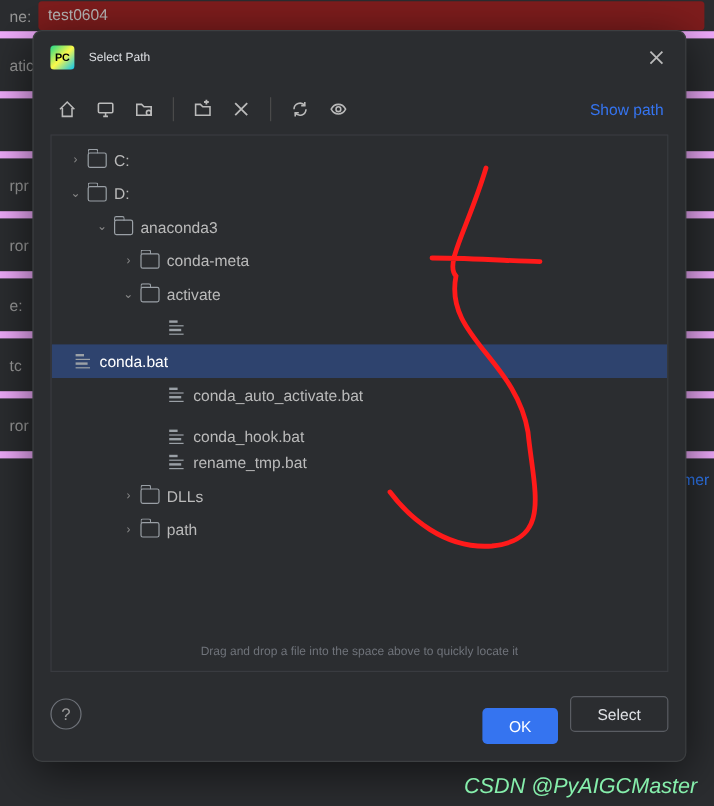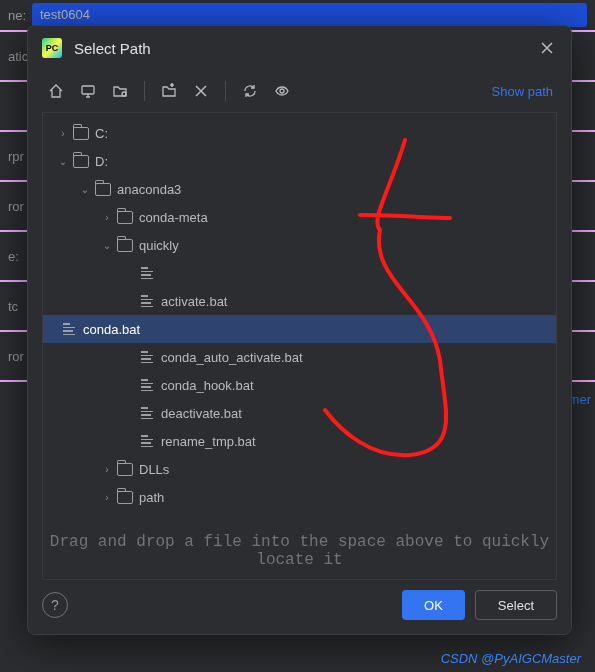--- a/index.html
+++ b/index.html
@@ -1,52 +1,52 @@
 <!DOCTYPE html>
 <html><head>
 <meta charset="utf-8">
 <style>
   * { margin: 0; padding: 0; box-sizing: border-box; font-family: -apple-system, "Segoe UI", Arial, sans-serif; }
   body { background: #2b2d30; color: #bababa; width: 595px; height: 672px; overflow: hidden; position: relative; }
-  .bg-row { display: flex; align-items: center; height: 32px; padding: 0 8px; color: #9a9a9a; font-size: 13px; border-bottom: 2px solid #f0abfc; }
+  .bg-row { display: flex; align-items: center; height: 32px; padding: 0 8px; color: #9a9a9a; font-size: 13px; border-bottom: 6px solid #f0abfc; }
   .bg-label { width: 24px; overflow: hidden; white-space: nowrap; }
-  .bg-field { flex: 1; background: #1d4ed8; height: 24px; line-height: 24px; padding: 0 8px; border-radius: 3px; color: #bababa; }
+  .bg-field { flex: 1; background: #7f1d1d; height: 24px; line-height: 24px; padding: 0 8px; border-radius: 3px; color: #bababa; }
   .bg-right { position: absolute; right: 0; top: 388px; color: #2f7af5; font-size: 13px; padding: 4px; }
   .dialog { position: absolute; left: 27px; top: 25px; width: 545px; height: 610px; background: #2b2d30; border: 1px solid #3c3f41; border-radius: 8px; box-shadow: 0 8px 40px rgba(0,0,0,0.6); display: flex; flex-direction: column; }
   .dlg-header { display: flex; align-items: center; height: 44px; padding: 0 14px; }
   .dlg-logo { width: 20px; height: 20px; background: linear-gradient(135deg,#21d789,#fcf84a,#07c3f2); border-radius: 3px; margin-right: 12px; position: relative; }
   .dlg-logo::after { content:"PC"; position:absolute; inset:0; font-size:9px; font-weight:700; color:#000; display:flex; align-items:center; justify-content:center; }
-  .dlg-title { flex: 1; color: #dfe1e5; font-size: 15px; }
+  .dlg-title { flex: 1; color: #dfe1e5; font-size: 10px; }
   .dlg-close { width: 20px; height: 20px; cursor: pointer; color: #bababa; display:flex; align-items:center; justify-content:center; }
   .toolbar { display: flex; align-items: center; height: 42px; padding: 0 14px; gap: 4px; }
   .tb-btn { width: 28px; height: 28px; display: flex; align-items: center; justify-content: center; color: #bababa; cursor: pointer; border-radius: 4px; }
   .tb-sep { width: 1px; height: 20px; background: #4a4a4a; margin: 0 6px; }
   .tb-spacer { flex: 1; }
   .show-path { color: #3574f0; font-size: 13px; cursor: pointer; padding: 0 4px; }
   .tree-wrap { flex: 1; margin: 0 14px; border: 1px solid #393b40; background: #2b2d30; overflow: hidden; position: relative; display: flex; flex-direction: column; }
   .tree { flex: 1; overflow: auto; padding: 6px 0; position: relative; }
   .tree::-webkit-scrollbar { width: 10px; }
   .tree::-webkit-scrollbar-thumb { background: #4e5157; border-radius: 5px; }
   .node { display: flex; align-items: center; height: 28px; font-size: 13px; color: #bababa; cursor: pointer; white-space: nowrap; }
   .node.selected { background: #2e436e; color: #ffffff; }
   .arrow { width: 16px; text-align: center; color: #888; font-size: 10px; }
   .icon-slot { width: 20px; display: flex; align-items: center; justify-content: center; margin-right: 4px; }
   .folder-ic { width:16px; height:13px; border:1px solid #9aa0a6; border-radius:2px; position:relative; }
   .folder-ic::before { content:""; position:absolute; top:-4px; left:-1px; width:7px; height:3px; border:1px solid #9aa0a6; border-bottom:none; border-radius:2px 2px 0 0; }
   .file-ic { width:14px; height:14px; display:flex; flex-direction:column; justify-content:center; gap:2px; padding:1px; }
   .file-ic span { display:block; height:1.5px; background:#9aa0a6; }
   .file-ic span:nth-child(1){width:60%} .file-ic span:nth-child(2){width:100%} .file-ic span:nth-child(3){width:80%} .file-ic span:nth-child(4){width:100%}
-  .hint { text-align: center; font-size: 16px; color: #6f737a; padding: 8px 0 10px; font-family: Liberation Mono, monospace; }
+  .hint { text-align: center; font-size: 10px; color: #6f737a; padding: 8px 0 10px; }
   .dlg-footer { display: flex; align-items: center; padding: 10px 14px 14px; gap: 10px; }
   .help-btn { width: 26px; height: 26px; border: 1.5px solid #6f737a; border-radius: 50%; display:flex; align-items:center; justify-content:center; color:#9a9a9a; font-size:14px; cursor:pointer; }
   .footer-spacer { flex: 1; }
   .btn { height: 30px; padding: 0 22px; border-radius: 4px; font-size: 13px; cursor: pointer; display:flex; align-items:center; justify-content:center; border:none; }
-  .btn-primary { background: #3574f0; color: #fff; }
+  .btn-primary { background: #3574f0; color: #fff; margin-top: 20px; }
   .btn-secondary { background: transparent; border: 1px solid #5a5d63; color: #dfe1e5; }
-  .watermark { position: absolute; right: 14px; bottom: 6px; font-size: 13px; color: #3b82f6; font-style: italic; }
+  .watermark { position: absolute; right: 14px; bottom: 6px; font-size: 18px; color: #86efac; font-style: italic; }
   .annotation { position: absolute; left: 310px; top: 130px; pointer-events: none; }
   svg { display: block; }
 </style>
 </head>
 <body>
 
 <div class="bg-row">
   <span class="bg-label">ne:</span>
   <div class="bg-field">test0604</div>
 </div>
@@ -147,92 +147,68 @@
           <span class="icon-slot">
             <span class="folder-ic"></span>
           </span>
           <span>conda-meta</span>
         </div>
         <div class="node" style="padding-left: 56px;">
           <span class="arrow">⌄</span>
           <span class="icon-slot">
             <span class="folder-ic"></span>
           </span>
-          <span>quickly</span>
+          <span>activate</span>
         </div>
         <div class="node" style="padding-left: 78px;">
           <span class="arrow"></span>
           <span class="icon-slot">
             <span class="file-ic">
               <span></span>
               <span></span>
               <span></span>
               <span></span>
             </span>
           </span>
         </div>
+        <div class="node selected" style=" align-items: center;">
+          <span class="arrow"></span>
+          <span class="icon-slot">
+            <span class="file-ic">
+              <span></span>
+              <span></span>
+              <span></span>
+              <span></span>
+            </span>
+          </span>
+          <span>conda.bat</span>
+        </div>
         <div class="node" style="padding-left: 78px;">
           <span class="arrow"></span>
           <span class="icon-slot">
             <span class="file-ic">
               <span></span>
               <span></span>
               <span></span>
               <span></span>
             </span>
           </span>
-          <span>activate.bat</span>
-        </div>
-        <div class="node selected" style=" align-items: center;">
-          <span class="arrow"></span>
-          <span class="icon-slot">
-            <span class="file-ic">
-              <span></span>
-              <span></span>
-              <span></span>
-              <span></span>
-            </span>
-          </span>
-          <span>conda.bat</span>
-        </div>
-        <div class="node" style="padding-left: 78px;">
-          <span class="arrow"></span>
-          <span class="icon-slot">
-            <span class="file-ic">
-              <span></span>
-              <span></span>
-              <span></span>
-              <span></span>
-            </span>
-          </span>
           <span>conda_auto_activate.bat</span>
         </div>
-        <div class="node" style="padding-left: 78px;">
+        <div class="node" style="padding-left: 78px; align-items: flex-end;">
           <span class="arrow"></span>
           <span class="icon-slot">
             <span class="file-ic">
               <span></span>
               <span></span>
               <span></span>
               <span></span>
             </span>
           </span>
           <span>conda_hook.bat</span>
-        </div>
-        <div class="node" style="padding-left: 78px;">
-          <span class="arrow"></span>
-          <span class="icon-slot">
-            <span class="file-ic">
-              <span></span>
-              <span></span>
-              <span></span>
-              <span></span>
-            </span>
-          </span>
-          <span>deactivate.bat</span>
         </div>
         <div class="node" style="padding-left: 78px;">
           <span class="arrow"></span>
           <span class="icon-slot">
             <span class="file-ic">
               <span></span>
               <span></span>
               <span></span>
               <span></span>
             </span>

